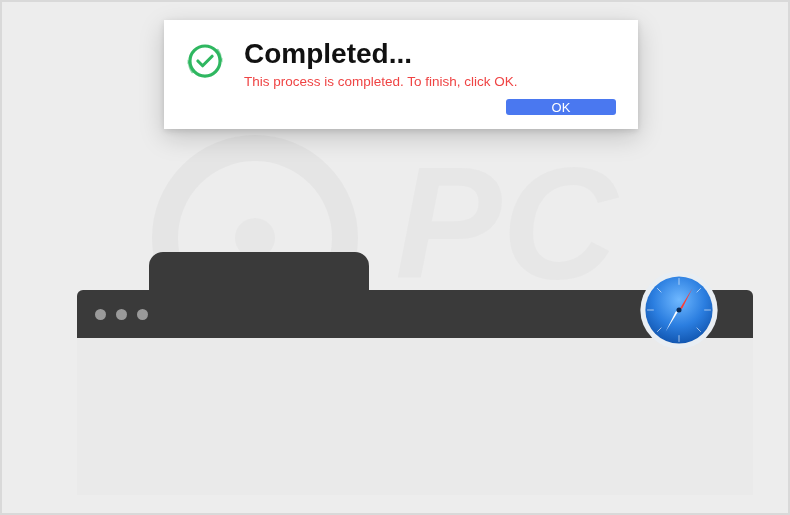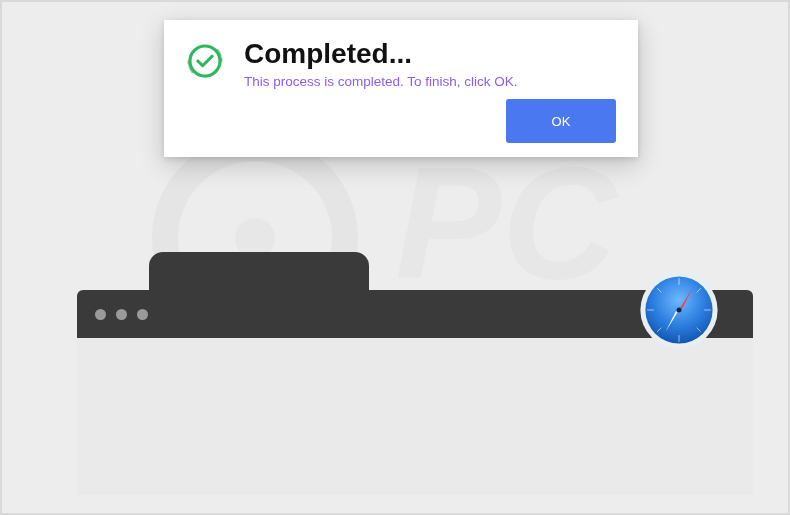--- a/index.html
+++ b/index.html
@@ -115,33 +115,33 @@
   .dialog-icon { flex-shrink: 0; margin-top: 4px; }
   .dialog-text { flex: 1; }
   .dialog-title {
     font-size: 28px;
     font-weight: 800;
     color: #111;
     margin-bottom: 4px;
   }
   .dialog-msg {
     font-size: 13.5px;
-    color: #8b5cf6;
+    color: #ef4444;
   }
   .dialog-actions {
     display: flex;
     justify-content: flex-end;
   }
   .ok-btn {
     background: #4a78f0;
     color: #fff;
     border: none;
     border-radius: 3px;
     width: 110px;
-    height: 44px;
+    height: 16px;
     font-size: 13px;
     cursor: pointer;
   }
 </style>
 </head>
 <body>
 
 <div class="canvas">
 
   <svg class="watermark" width="520" height="280" viewBox="0 0 520 280">

